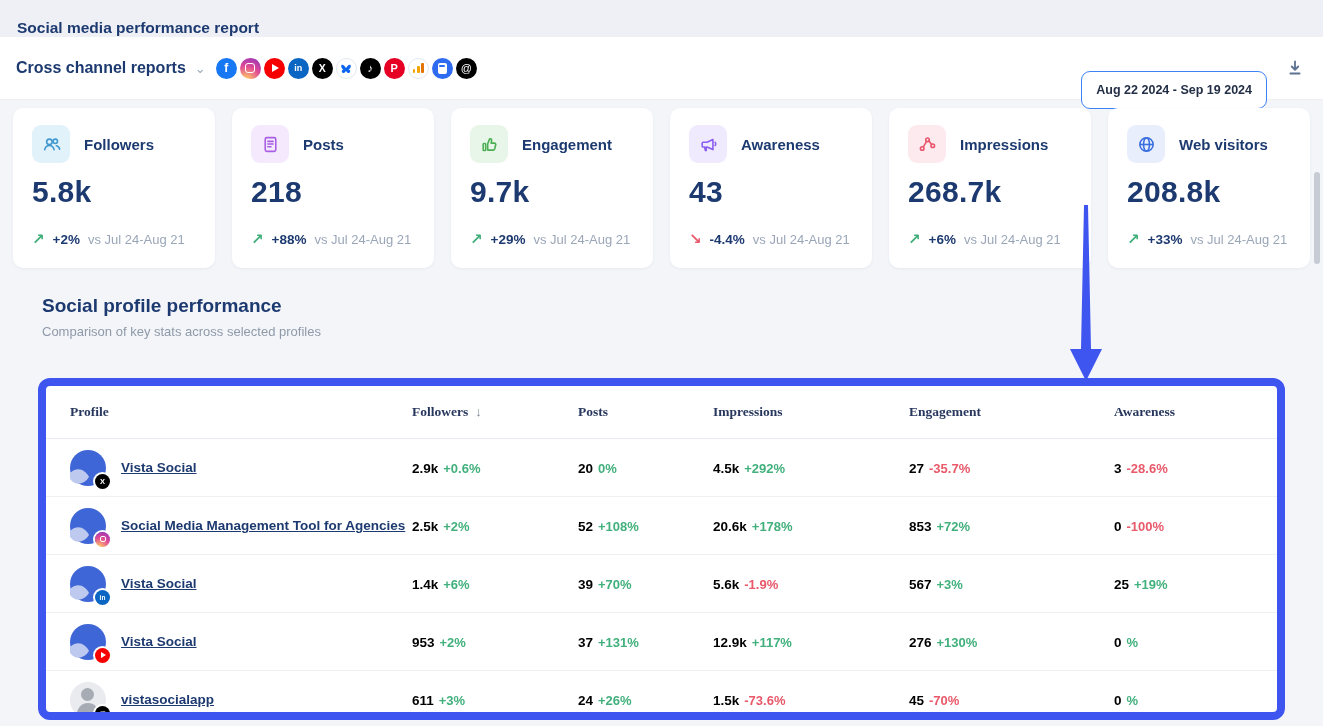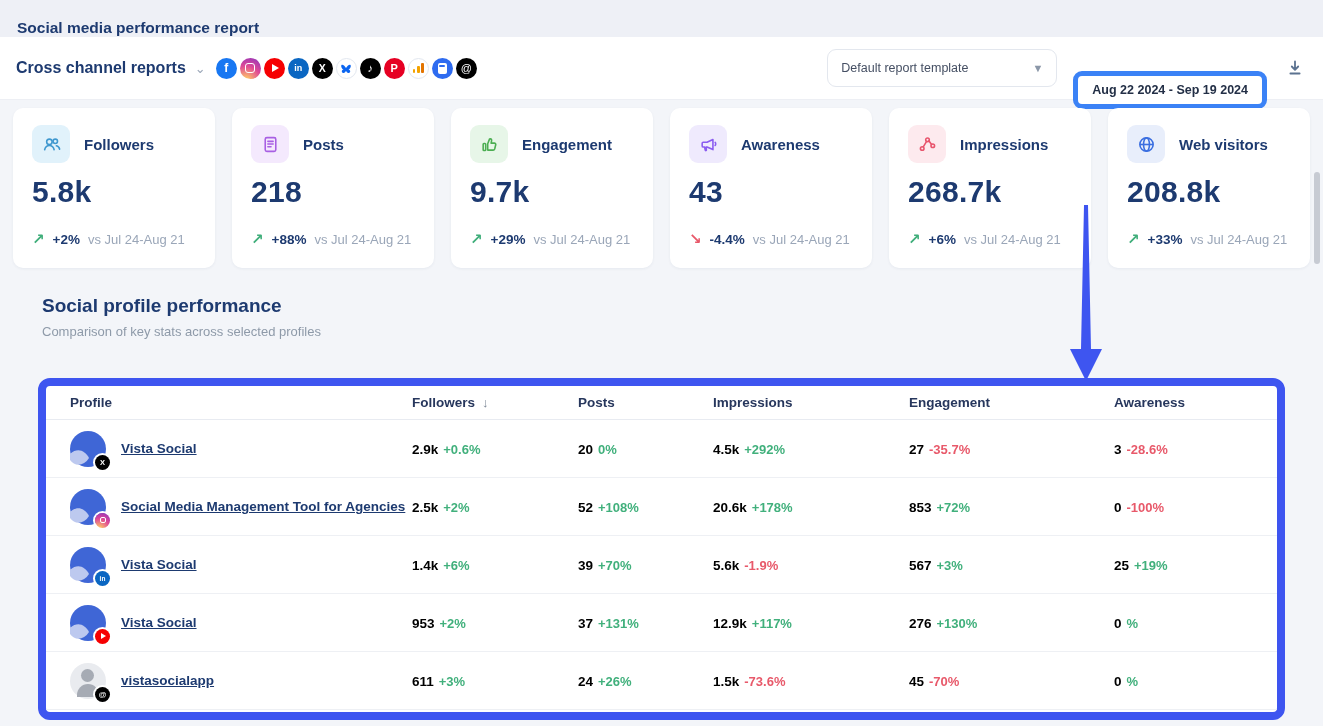--- a/index.html
+++ b/index.html
@@ -34,21 +34,21 @@
   .gbp-doc { width:9px; height:11px; background:#fff; border-radius:2px; display:block; position:relative;}
   .gbp-doc::after { content:""; position:absolute; left:1.5px; top:2px; width:6px; height:2.5px;
     background:#2e6bf0; border-radius:1px; }
   .p-th { background:#000; font-size:11px; font-weight:400; }
 
   .right-controls { margin-left:auto; display:flex; align-items:center; gap:16px; }
   .select-box { width:230px; height:38px; border:1px solid #e3e7ee; border-radius:9px; background:#fff;
     display:flex; align-items:center; justify-content:space-between; padding:0 13px;
     font-size:12.5px; color:#454f63; }
   .select-caret { color:#8b97a8; font-size:11px; }
-  .date-box { height:38px; border:5px solid #3b82f6; border-radius:9px; background:#fff;
+  .date-box { height:38px; border:1px solid #3b82f6; border-radius:9px; background:#fff;
     display:flex; align-items:center; padding:0 14px; font-size:12.5px; font-weight:600; color:#232f46;margin-top:44px; }
   .dl-btn { width:24px; height:24px; display:flex; align-items:center; justify-content:center; }
 
   .content { position:relative; height:626px; }
   .cards { display:flex; gap:17px; padding:8px 13px 0 13px; }
   .card { flex:1; background:#fff; border-radius:10px; padding:17px 19px; height:160px;
     box-shadow:0 1px 3px rgba(25,45,90,.06); }
   .card-head { display:flex; align-items:center; gap:14px; }
   .card-ic { width:38px; height:38px; border-radius:9px; display:flex; align-items:center; justify-content:center; }
   .bg-users{background:#e1f2fb;} .bg-posts{background:#f4e9fd;} .bg-eng{background:#e7f6e8;}
@@ -62,21 +62,21 @@
   .compare { font-size:13px; color:#9aa6b8; }
 
   .section { margin:27px 0 0 42px; }
   .section-title { font-size:19px; font-weight:700; color:#1d3a70; }
   .section-sub { font-size:13px; color:#8e9aa9; margin-top:7px; }
 
   .panel { position:absolute; left:38px; right:38px; top:278px; height:342px;
     border:8px solid #3e55f0; border-radius:12px; background:#fff; overflow:hidden; }
   .trow { display:grid; grid-template-columns:342px 166px 135px 196px 205px 1fr;
     align-items:center; padding-left:24px; }
-  .thead { height:34px; border-bottom:1px solid #e8ebf1; }
+  .thead { height:53px; border-bottom:1px solid #e8ebf1;font-family:Liberation Serif, serif; }
   .th { font-size:13.5px; font-weight:700; color:#27375d; display:flex; align-items:center; gap:7px; }
   .sort-ic { color:#7d8896; font-size:13px; font-weight:400; }
   .trow.data { height:58px; border-bottom:1px solid #eef0f4; }
   .profile-cell { display:flex; align-items:center; gap:15px; }
   .avatar { width:36px; height:36px; border-radius:50%; position:relative; flex:0 0 auto; }
   .avatar svg { display:block; }
   .avatar.person { background:#e9ebef; overflow:visible; }
   .person-head { position:absolute; left:11px; top:6px; width:13px; height:13px; border-radius:50%;
     background:#a6abb4; }
   .person-body { position:absolute; left:7px; top:21px; width:22px; height:13px;
@@ -136,24 +136,20 @@
         <span class="ga-bar" style="height:7px"></span>
         <span class="ga-bar" style="height:10px;background:#e37400"></span>
     </span>
     <span class="picon p-gbp">
         <span class="gbp-doc"></span>
       </span>
     <span class="picon p-th">@</span>
   </div>
 
   <div class="right-controls">
-    <div class="select-box">
-      <span>Default report template</span>
-      <span class="select-caret">▼</span>
-    </div>
     <div class="date-box">
       <span>Aug 22 2024 - Sep 19 2024</span>
     </div>
     <div class="dl-btn">
       <svg width="18" height="18" viewBox="0 0 18 18">
         <path d="M9 2.5v8M5.8 7.5L9 10.8l3.2-3.3" stroke="#5b7290" stroke-width="1.8" fill="none" stroke-linecap="round" stroke-linejoin="round"></path>
         <rect x="3.5" y="13.5" width="11" height="1.9" rx=".9" fill="#5b7290"></rect>
       </svg>
     </div>
   </div>

